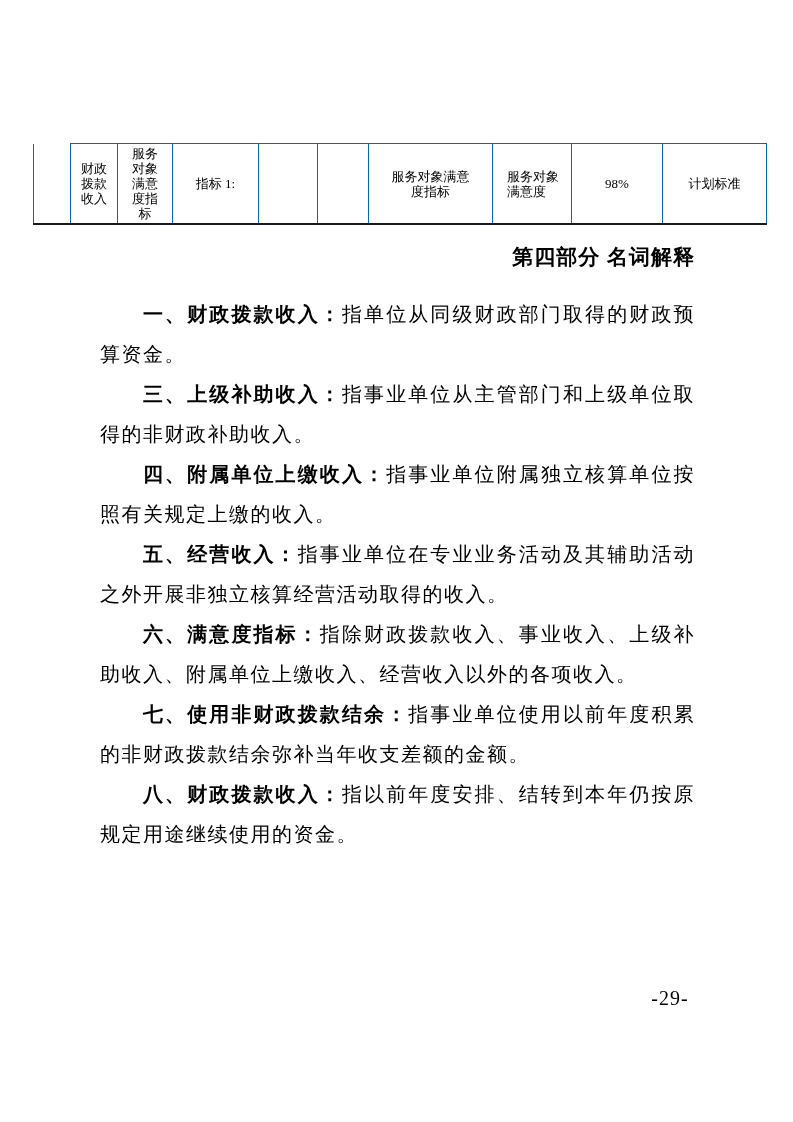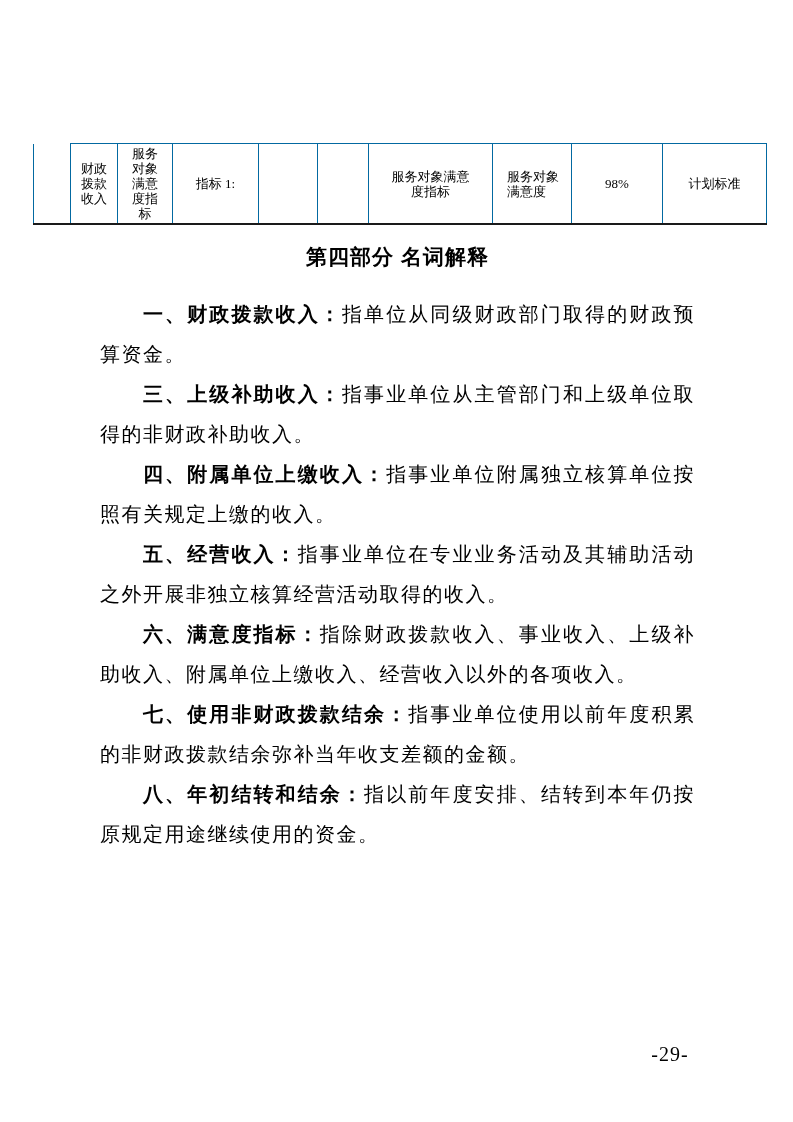--- a/index.html
+++ b/index.html
@@ -43,21 +43,21 @@
   td.pad-wide { padding: 2px 9px; }
   td.pad-c7   { padding: 2px 20px; }
   td.block-left { text-align: left; padding: 2px 4px 2px 14px; }
 
   
   .section-heading {
     position: absolute;
     left: 100px;
     top: 243px;
     width: 595px;
-    text-align: center;
+    text-align: right;
     font-family: "Liberation Sans", sans-serif;
     font-weight: bold;
     font-size: 21px;
     letter-spacing: 1px;
     white-space: nowrap;
   }
 
   
   .glossary {
     position: absolute;
@@ -75,21 +75,21 @@
     word-break: break-all;
   }
   .glossary .term {
     font-weight: bold;
   }
 
   
   .page-number {
     position: absolute;
     left: 600px;
-    top: 1043px;
+    top: 987px;
     width: 140px;
     text-align: center;
     font-size: 20px;
     letter-spacing: 1px;
     font-family: "Liberation Serif", serif;
   }
 </style>
 </head>
 <body>
 
@@ -126,18 +126,18 @@
 
   <div class="section-heading">第四部分 名词解释</div>
 
   <div class="glossary">
     <p><span class="term">一、财政拨款收入：</span><span>指单位从同级财政部门取得的财政预算资金。</span></p>
     <p><span class="term">三、上级补助收入：</span><span>指事业单位从主管部门和上级单位取得的非财政补助收入。</span></p>
     <p><span class="term">四、附属单位上缴收入：</span><span>指事业单位附属独立核算单位按照有关规定上缴的收入。</span></p>
     <p><span class="term">五、经营收入：</span><span>指事业单位在专业业务活动及其辅助活动之外开展非独立核算经营活动取得的收入。</span></p>
     <p><span class="term">六、满意度指标：</span><span>指除财政拨款收入、事业收入、上级补助收入、附属单位上缴收入、经营收入以外的各项收入。</span></p>
     <p><span class="term">七、使用非财政拨款结余：</span><span>指事业单位使用以前年度积累的非财政拨款结余弥补当年收支差额的金额。</span></p>
-    <p><span class="term">八、年初结转和结余：</span><span>指以前年度安排、结转到本年仍按原规定用途继续使用的资金。</span></p>
+    <p><span class="term">八、财政拨款收入：</span><span>指以前年度安排、结转到本年仍按原规定用途继续使用的资金。</span></p>
   </div>
 
   <div class="page-number">-29-</div>
 
 </div>
 
 </body></html>

